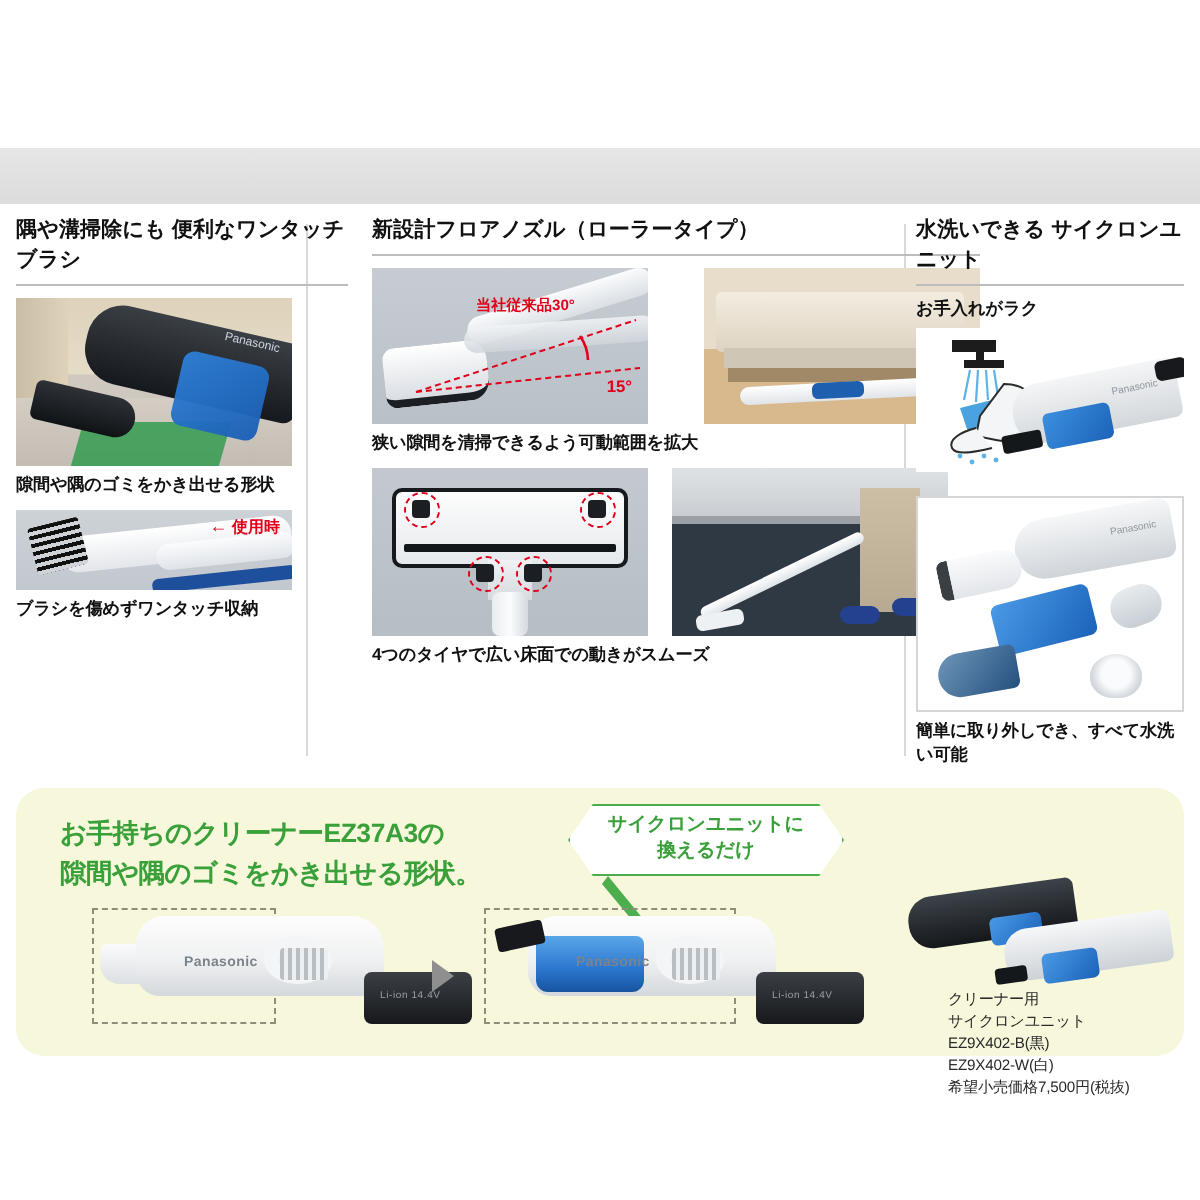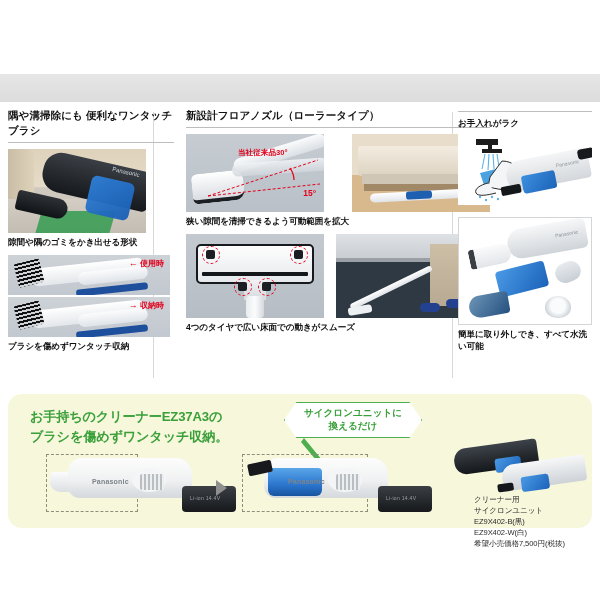--- a/index.html
+++ b/index.html
@@ -140,21 +140,20 @@
   .ph-corner .brandmark {
     position: absolute; right: 6px; top: 20px;
     font-size: 6px; color: #cfd6dd; transform: rotate(13deg);
     font-family: "Liberation Sans", sans-serif;
   }
 
   
   .ph-brush {
     width: 138px; height: 40px;
     background: linear-gradient(to bottom, #cdd2d7, #c2c8cf);
-    padding-left: 24px;
   }
   .ph-brush + .ph-brush { margin-top: 2px; }
   .ph-brush .wand {
     position: absolute; left: 22px; top: 8px; width: 116px; height: 18px;
     background: linear-gradient(to bottom, #ffffff, #e3e6ea);
     border-radius: 9px; transform: rotate(-6deg);
   }
   .ph-brush .wand2 {
     position: absolute; left: 70px; top: 14px; width: 70px; height: 13px;
     background: linear-gradient(to bottom, #fbfcfd, #dfe3e8);
@@ -554,30 +553,20 @@
         <div class="wand"></div>
         <div class="wand2"></div>
         <div class="bluebar"></div>
         <div class="bristles"></div>
         <div class="arrow-label">
           <span class="gl">←</span>
           <span>使用時</span>
         </div>
       </div>
 
-      <div class="photo ph-brush">
-        <div class="wand"></div>
-        <div class="wand2"></div>
-        <div class="bluebar"></div>
-        <div class="bristles"></div>
-        <div class="arrow-label">
-          <span class="gl">→</span>
-          <span>収納時</span>
-        </div>
-      </div>
 
       <div class="caption">ブラシを傷めずワンタッチ収納</div>
     </div>
 
     <div class="col col-mid">
       <div class="col-heading">新設計フロアノズル（ローラータイプ）</div>
       <div class="heading-rule"></div>
 
       <div style="position:relative;display:flex;gap:28px;">
         <div class="photo ph-angle">
@@ -633,20 +622,22 @@
           <div class="shoe2"></div>
           <div class="pole"></div>
           <div class="floorhead"></div>
         </div>
       </div>
 
       <div class="caption">4つのタイヤで広い床面での動きがスムーズ</div>
     </div>
 
     <div class="col col-right">
+      <div class="col-heading">水洗いできる
+サイクロンユニット</div>
       <div class="heading-rule"></div>
       <div class="subcaption">お手入れがラク</div>
 
       <div class="photo ph-care">
         <svg width="134" height="72">
           <path d="M18 6 L40 6 L40 12 L34 12 L34 16 L44 16 L44 20 L24 20 L24 16 L30 16 L30 12 L18 12 Z" fill="#1c1c1c"></path>
           <g stroke="#5ab4e8" stroke-width="1.1">
             <line x1="27" y1="21" x2="24" y2="36"></line>
             <line x1="31" y1="21" x2="30" y2="37"></line>
             <line x1="35" y1="21" x2="36" y2="36"></line>
@@ -685,21 +676,21 @@
         <div class="part p-cage"></div>
       </div>
 
       <div class="caption">簡単に取り外しでき、すべて水洗い可能</div>
     </div>
   </div>
 
   <div class="promo">
 
     <div class="promo-title">お手持ちのクリーナーEZ37A3の
-ブラシを傷めずワンタッチ収納。</div>
+隙間や隅のゴミをかき出せる形状。</div>
 
     <div class="cta-banner">
       <div class="shape"></div>
       <div class="txt">サイクロンユニットに
 換えるだけ</div>
     </div>
     <svg class="cta-pointer">
       <path d="M4 0 L22 22 L16 22 L1 4 Z" fill="#4cae4c"></path>
     </svg>
 

